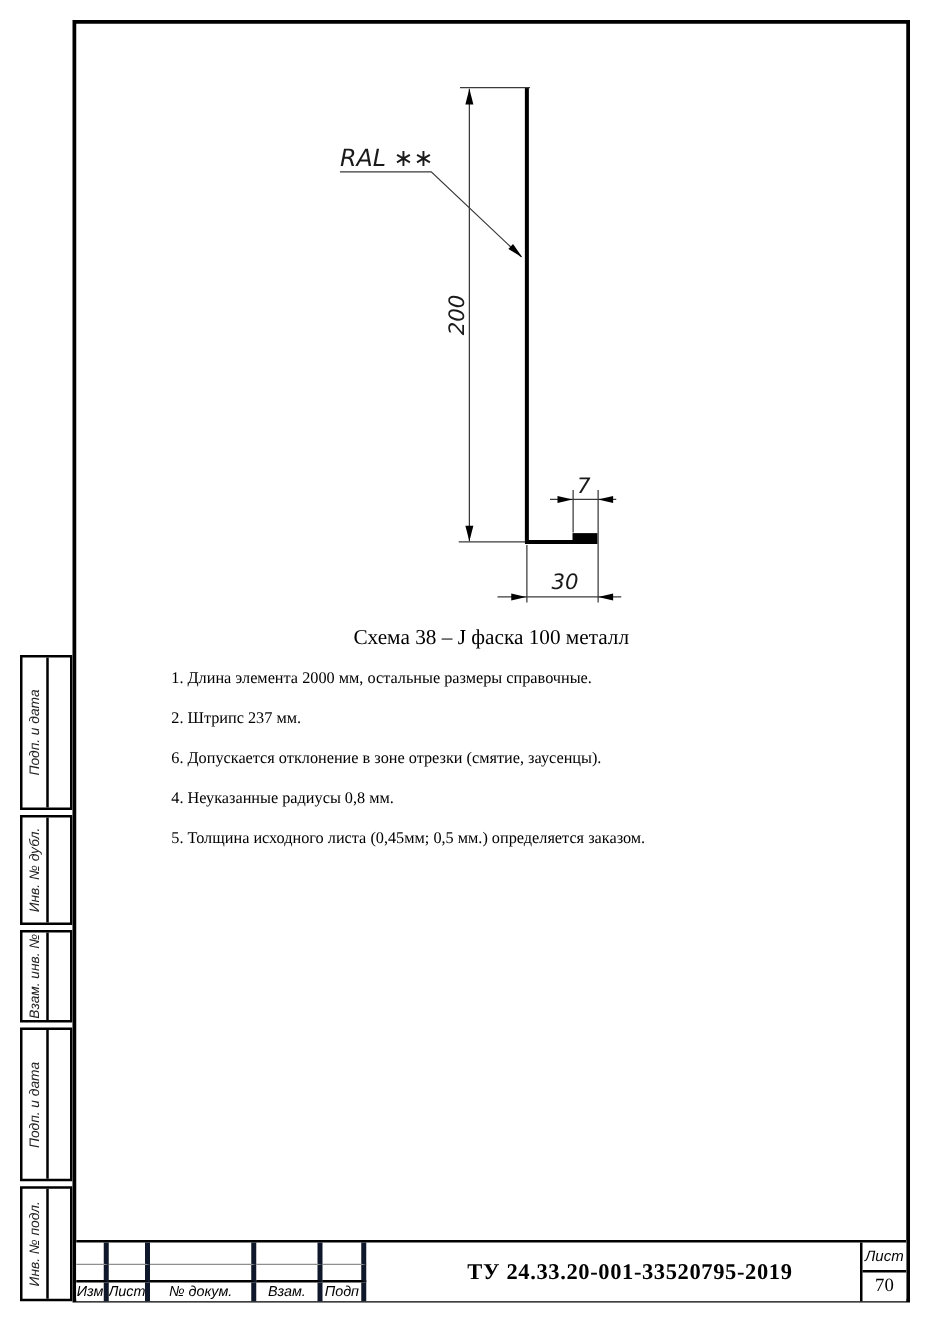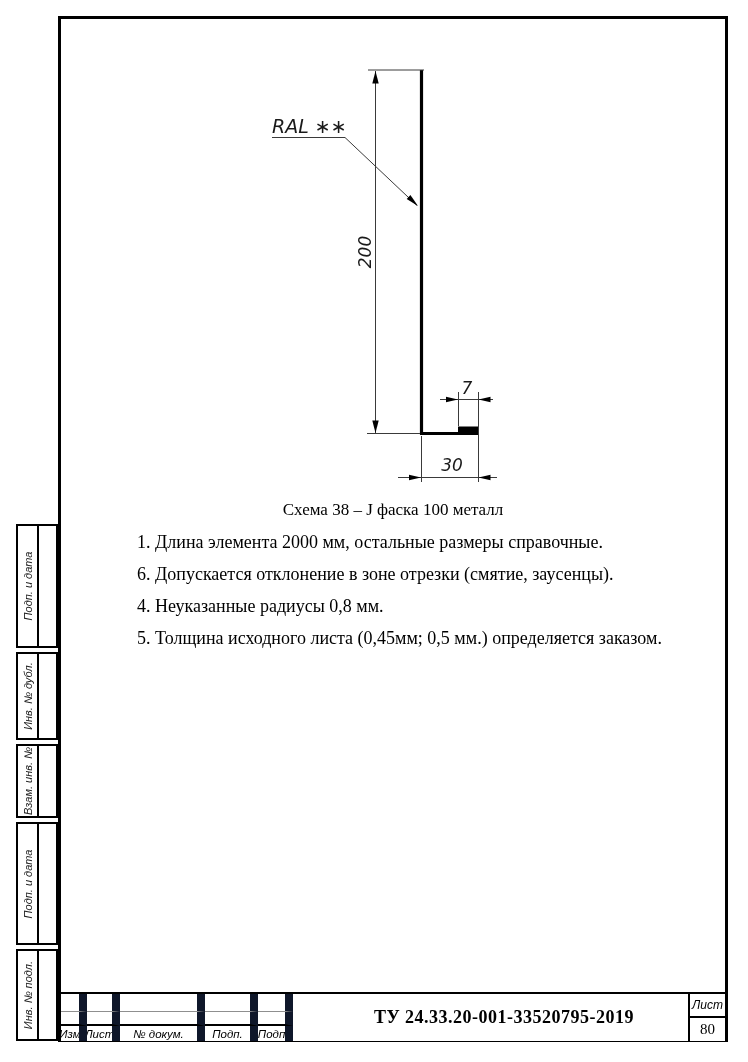--- a/index.html
+++ b/index.html
@@ -8,36 +8,36 @@
   
   .frame{position:absolute;left:58px;top:16px;width:670px;height:1026px;
          border:3px solid #000;box-sizing:border-box;}
   
   .schematic{position:absolute;left:240px;top:50px;width:280px;height:450px;}
   .schematic text{font-family:"DejaVu Sans",sans-serif;font-style:italic;fill:#1a1a1a;}
   
   .caption{position:absolute;left:58px;top:500px;width:670px;text-align:center;
            font-size:17px;}
   .notes{position:absolute;left:137px;top:533px;width:575px;}
-  .note{font-size:18px;line-height:18px;margin-bottom:14px;white-space:nowrap;}
+  .note{font-size:13px;line-height:18px;margin-bottom:14px;white-space:nowrap;}
   
   .sideblock{position:absolute;left:16px;width:42px;border:2px solid #000;
              box-sizing:border-box;display:flex;background:#fff;}
   .sideblock .lab{width:19px;border-right:2px solid #000;position:relative;}
   .sideblock .lab span{position:absolute;left:50%;top:50%;
       transform:translate(-50%,-50%) rotate(-90deg);white-space:nowrap;
       font:italic 11px "Liberation Sans",sans-serif;color:#222;}
   .sideblock .blank{flex:1;}
   
   .titleblock{position:absolute;left:61px;top:992px;width:664px;height:47px;
               border-top:2px solid #000;box-sizing:content-box;display:flex;
               background:#fff;}
   .tb-left{display:grid;grid-template-columns:26px 33px 85px 53px 35px;
            grid-template-rows:18px 14px 15px;}
-  .tb-left .c{border-right:8px solid #0f172a;overflow:hidden;}
+  .tb-left .c{border-right:4px solid #0f172a;overflow:hidden;}
   .tb-left .r1{border-bottom:1px solid #8f8f8f;}
   .tb-left .r2{border-bottom:2px solid #000;}
   .tb-left .r3{display:flex;align-items:center;justify-content:center;
                font:italic 11.5px "Liberation Sans",sans-serif;}
   .tb-mid{flex:1;display:flex;align-items:center;justify-content:center;
           font:bold 18px "Liberation Serif",serif;letter-spacing:.5px;padding-left:27px;}
   .tb-right{width:35px;border-left:2px solid #000;display:flex;flex-direction:column;}
   .tb-sheet-label{height:22px;border-bottom:2px solid #000;display:flex;
       align-items:center;justify-content:center;
       font:italic 12px "Liberation Sans",sans-serif;}
@@ -84,20 +84,21 @@
     <text x="32" y="83" font-size="19">RAL ∗∗</text>
     <text transform="translate(131,202) rotate(-90)" text-anchor="middle" font-size="17">200</text>
     <text x="227" y="344" text-anchor="middle" font-size="17">7</text>
     <text x="212" y="421" text-anchor="middle" font-size="17">30</text>
   </svg>
 
   <div class="caption">Схема 38 – J фаска 100 металл</div>
 
   <div class="notes">
     <div class="note">1. Длина элемента 2000 мм, остальные размеры справочные.</div>
+    <div class="note">2. Штрипс 237 мм.</div>
     <div class="note">6. Допускается отклонение в зоне отрезки (смятие, заусенцы).</div>
     <div class="note">4. Неуказанные радиусы 0,8 мм.</div>
     <div class="note">5. Толщина исходного листа (0,45мм; 0,5 мм.) определяется заказом.</div>
   </div>
 
   <div class="sideblock" style="top:524px;height:124px;">
     <div class="lab">
       <span>Подп. и дата</span>
     </div>
       <div class="blank"></div>
@@ -135,23 +136,23 @@
       <div class="c r1"></div>
       <div class="c r1"></div>
       <div class="c r2"></div>
       <div class="c r2"></div>
       <div class="c r2"></div>
       <div class="c r2"></div>
       <div class="c r2"></div>
       <div class="c r3">Изм</div>
       <div class="c r3">Лист</div>
       <div class="c r3">№ докум.</div>
-      <div class="c r3">Подп.</div>
+      <div class="c r3">Взам.</div>
       <div class="c r3">Подп</div>
     </div>
     <div class="tb-mid">ТУ 24.33.20-001-33520795-2019</div>
     <div class="tb-right">
       <div class="tb-sheet-label">Лист</div>
-      <div class="tb-sheet-num">80</div>
+      <div class="tb-sheet-num">70</div>
     </div>
   </div>
 
 </div>
 
 </body></html>

